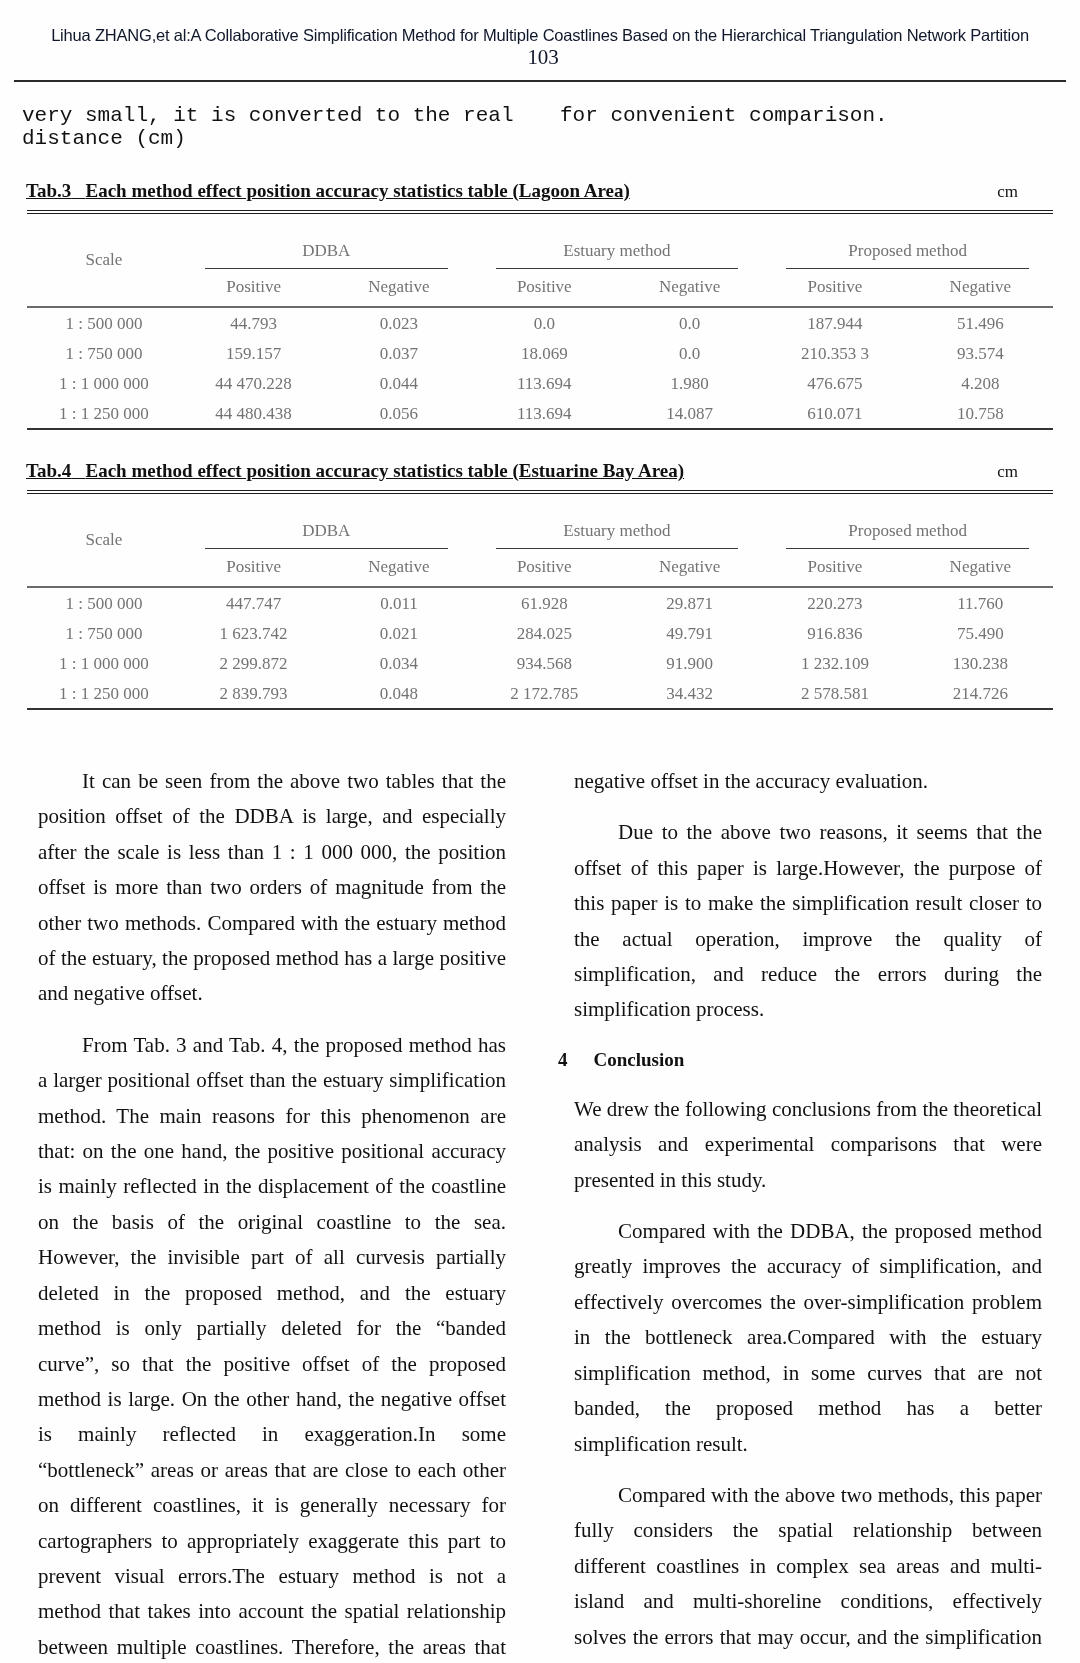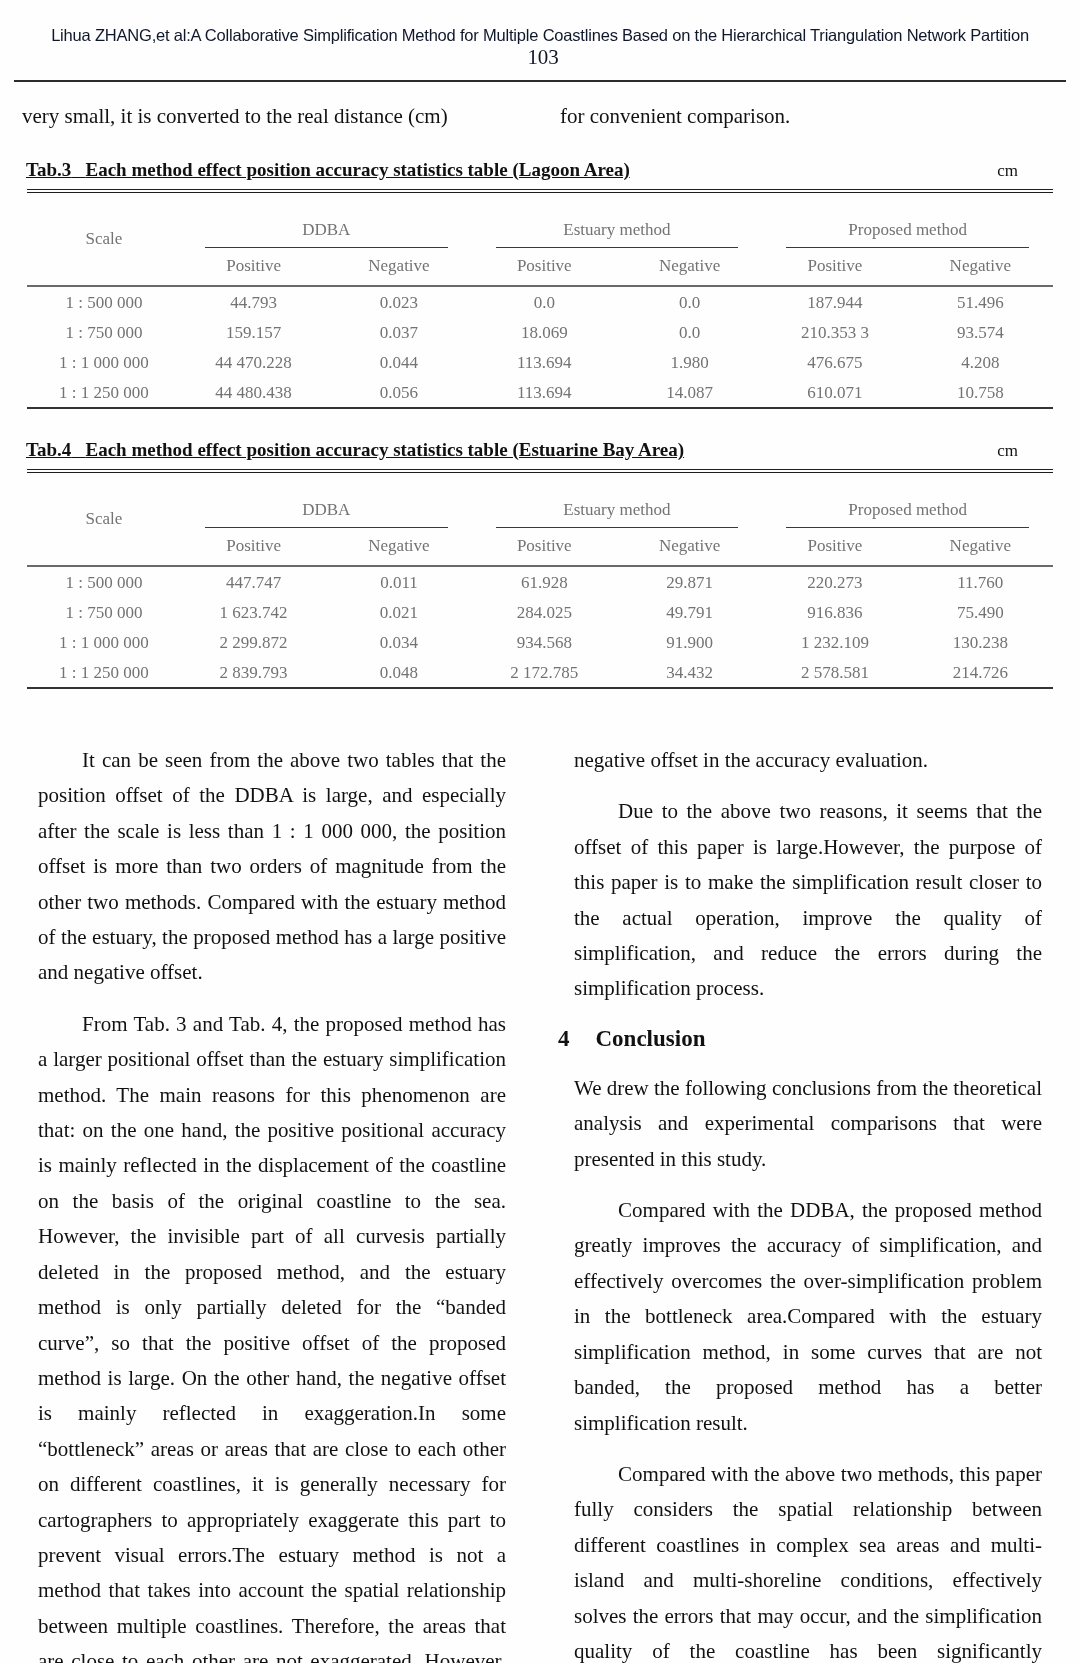--- a/index.html
+++ b/index.html
@@ -27,20 +27,21 @@
     font-family:"Liberation Serif", serif;
     font-size:21px;
     margin-left:6px;
   }
   
   .introrow{
     display:flex;
     padding:22px 22px 0 22px;
     gap:40px;
     font-size:21px;
+    font-family:Liberation Mono, monospace;
   }
   .introrow .cell{width:500px;}
   
   .caprow{
     position:relative;
     text-align:left;
     margin:30px 26px 8px 26px;
     font-size:19px;
     text-decoration:underline;
   }
@@ -89,21 +90,21 @@
   .col{
     width:500px;
     font-size:21px;
     line-height:35.4px;
     text-align:justify;
     overflow:hidden;
   }
   .col p{margin:16px;}
   .col p.ind{text-indent:2.1em;}
   h2.sec{
-    font-size:23px;
+    font-size:19px;
     margin:14px 0 16px 0;
     font-weight:bold;
     line-height:32px;
   }
   h2.sec .num{margin-right:26px;}
 </style>
 </head>
 <body>
 
 <div class="page">

